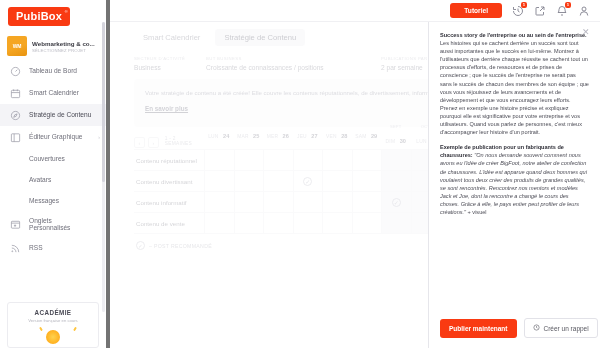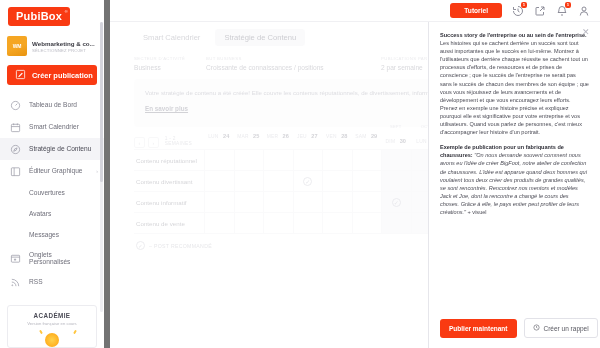--- a/index.html
+++ b/index.html
@@ -7,21 +7,21 @@
     width: 600px; height: 348px;
     font-family: "Liberation Sans", sans-serif;
     background: #ffffff;
     overflow: hidden;
   }
   .app { position: relative; width: 600px; height: 348px; display: flex; background:#fff; }
 
   
   .sidebar {
     width: 110px; height: 348px; background: #ffffff;
-    border-right: 6px solid #737373;
+    border-right: 4px solid #737373;
     display: flex; flex-direction: column;
     position: relative; z-index: 4;
   }
   .logo-wrap { padding: 6px 8px 7px 8px; }
   .logo {
     display: inline-block; background: #f93a12; color: #fff;
     font-size: 11px; font-weight: bold; letter-spacing: .2px;
     padding: 3px 8px 4px 8px; border-radius: 3px; position: relative;
   }
   .logo .tm { position:absolute; top:2px; right:2px; font-size:4px; font-weight:normal; }
@@ -184,29 +184,20 @@
     <div class="project">
       <div class="proj-thumb">
         <span class="l1">WM</span>
       </div>
       <div class="proj-text">
         <div class="proj-name">Webmarketing &amp; co...</div>
         <div class="proj-sub">SÉLECTIONNEZ PROJET</div>
       </div>
     </div>
 
-    <button class="btn-create">
-      <span>
-        <svg width="11" height="11" viewBox="0 0 24 24" fill="none" stroke="#fff" stroke-width="1.7">
-          <rect x="3" y="3" width="18" height="18" rx="2"></rect>
-            <path d="M8 15l7-7 2 2-7 7-3 1z" fill="#fff" stroke="none"></path>
-        </svg>
-      </span>
-      <span>Créer publication</span>
-    </button>
 
     <nav class="nav">
 
       <div class="nav-item">
         <span class="nav-icon">
           <svg width="11" height="11" viewBox="0 0 24 24" fill="none" stroke="currentColor" stroke-width="1.6">
               <circle cx="12" cy="12" r="9"></circle>
               <path d="M12 12l4-4"></path>
             </svg>
         </span>

